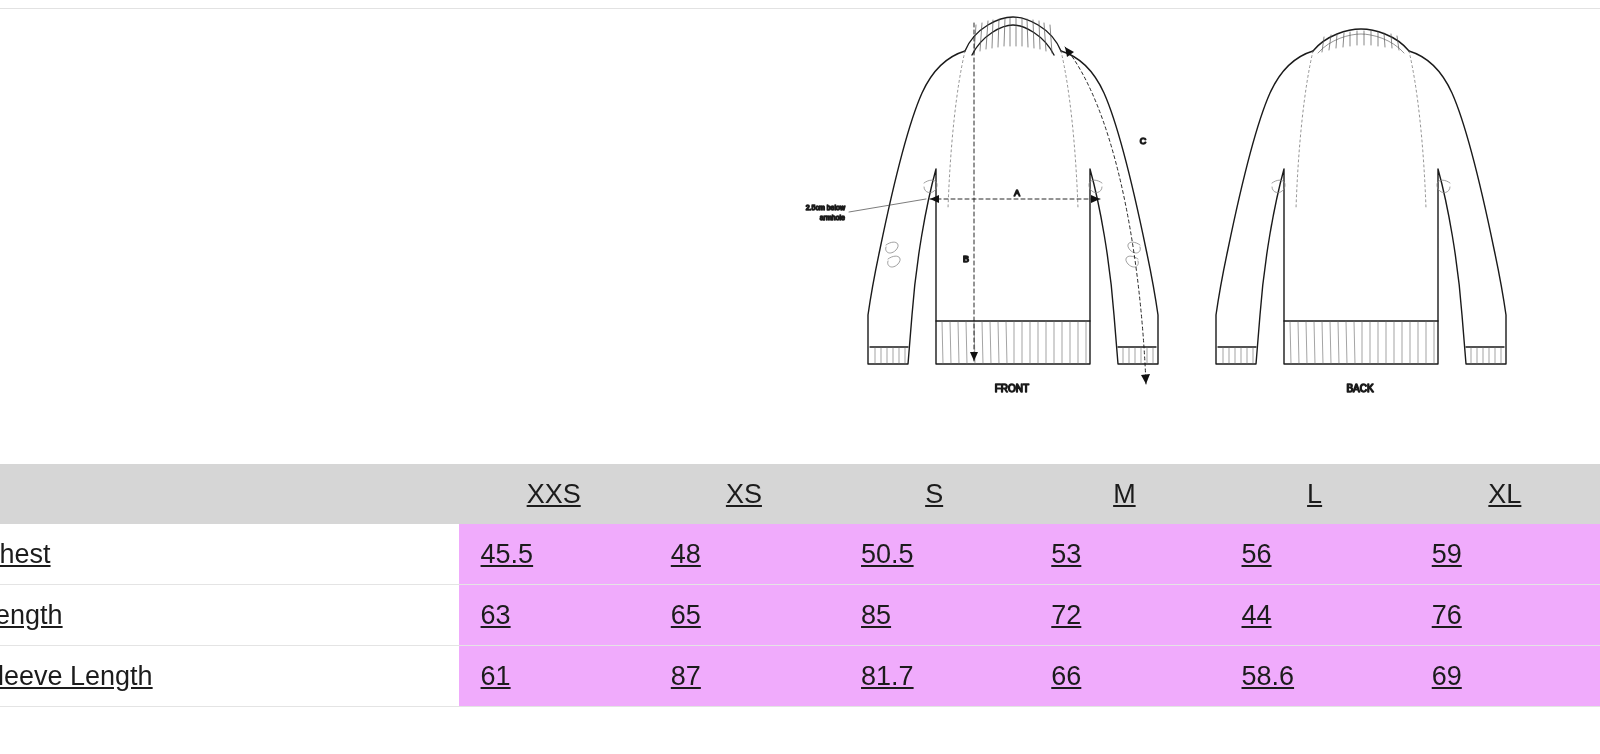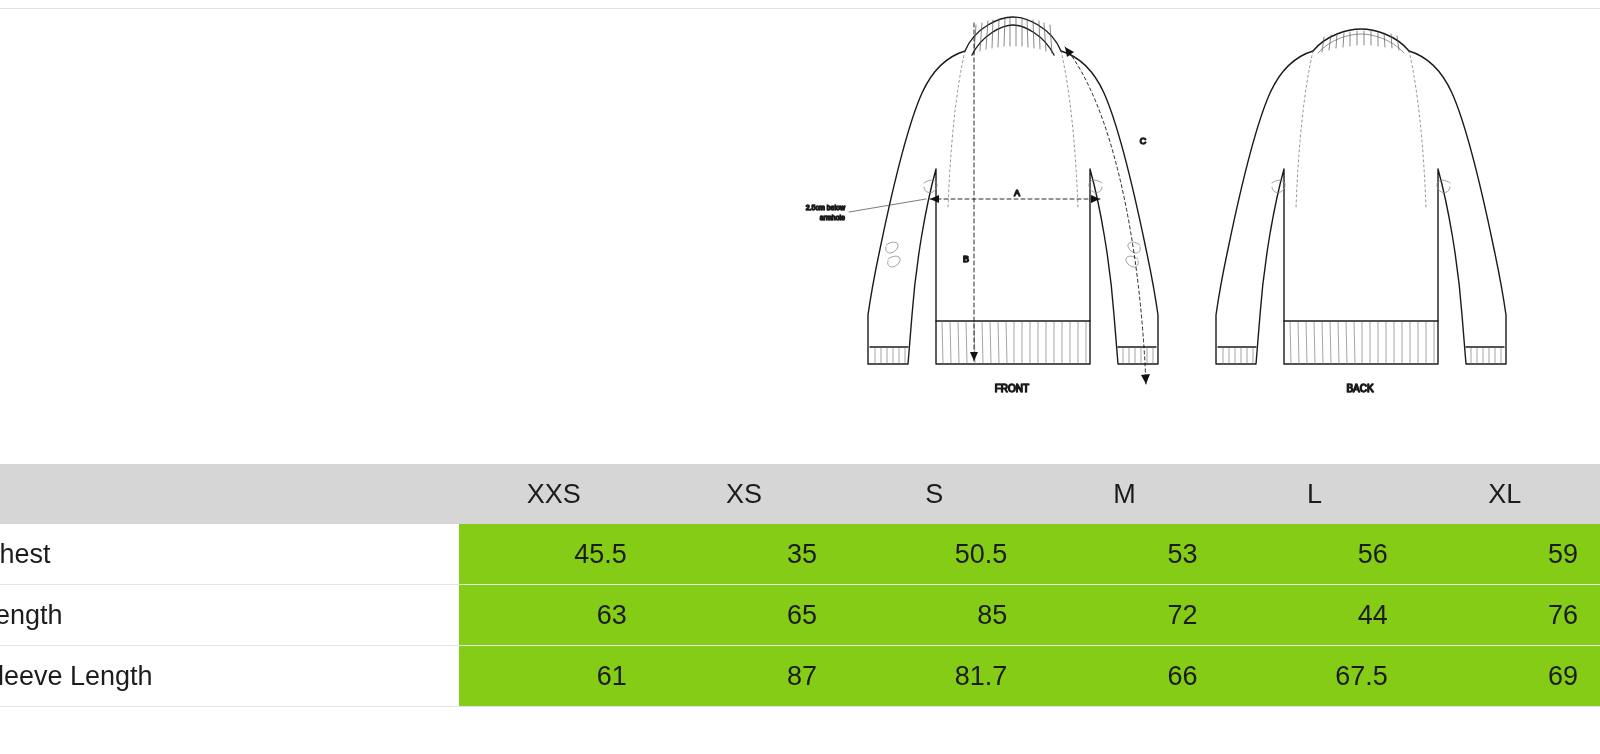--- a/index.html
+++ b/index.html
@@ -55,37 +55,38 @@
   .size-table col.size-col  { width: 190px; }
 
   .size-table th,
   .size-table td {
     height: 60px;
     padding: 0 22px;
     font-weight: normal;
     font-size: 27px;
     color: #1c1c1c;
     border-bottom: 1px solid #e4e4e4;
+    text-decoration: underline;
   }
   .size-table thead th {
     background: #d6d6d6;
     text-align: center;
     border-bottom: none;
     font-size: 27px;
   }
   .size-table thead th.corner {
     background: #d6d6d6;
   }
   .size-table tbody th {
     text-align: left;
     background: #ffffff;
   }
   .size-table tbody td {
-    text-align: right;
-    background: #84cc16;
+    text-align: left;
+    background: #f0abfc;
   }
   
   .size-table tbody th .label-inner {
     display: block;
     margin-left: -42px;
   }
   .size-table thead th.corner .corner-inner {
     display: block;
     margin-left: -42px;
   }
@@ -334,21 +335,21 @@
       <th>L</th>
       <th>XL</th>
     </tr>
   </thead>
   <tbody>
     <tr>
       <th>
         <span class="label-inner">Chest</span>
       </th>
       <td>45.5</td>
-      <td>35</td>
+      <td>48</td>
       <td>50.5</td>
       <td>53</td>
       <td>56</td>
       <td>59</td>
     </tr>
     <tr>
       <th>
         <span class="label-inner">Length</span>
       </th>
       <td>63</td>
@@ -359,17 +360,17 @@
       <td>76</td>
     </tr>
     <tr>
       <th>
         <span class="label-inner">Sleeve Length</span>
       </th>
       <td>61</td>
       <td>87</td>
       <td>81.7</td>
       <td>66</td>
-      <td>67.5</td>
+      <td>58.6</td>
       <td>69</td>
     </tr>
   </tbody>
 </table>
 
 </body></html>

